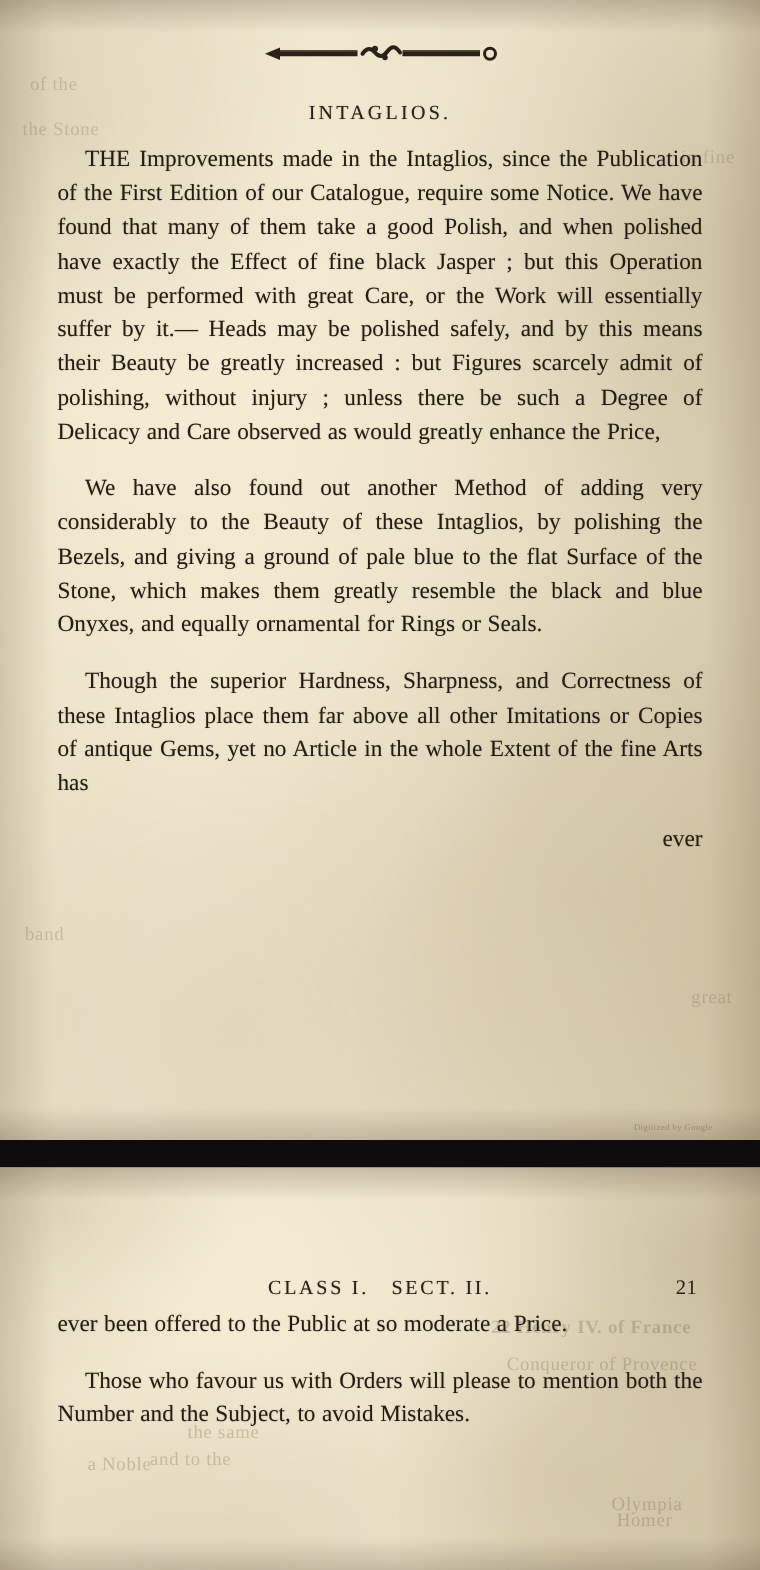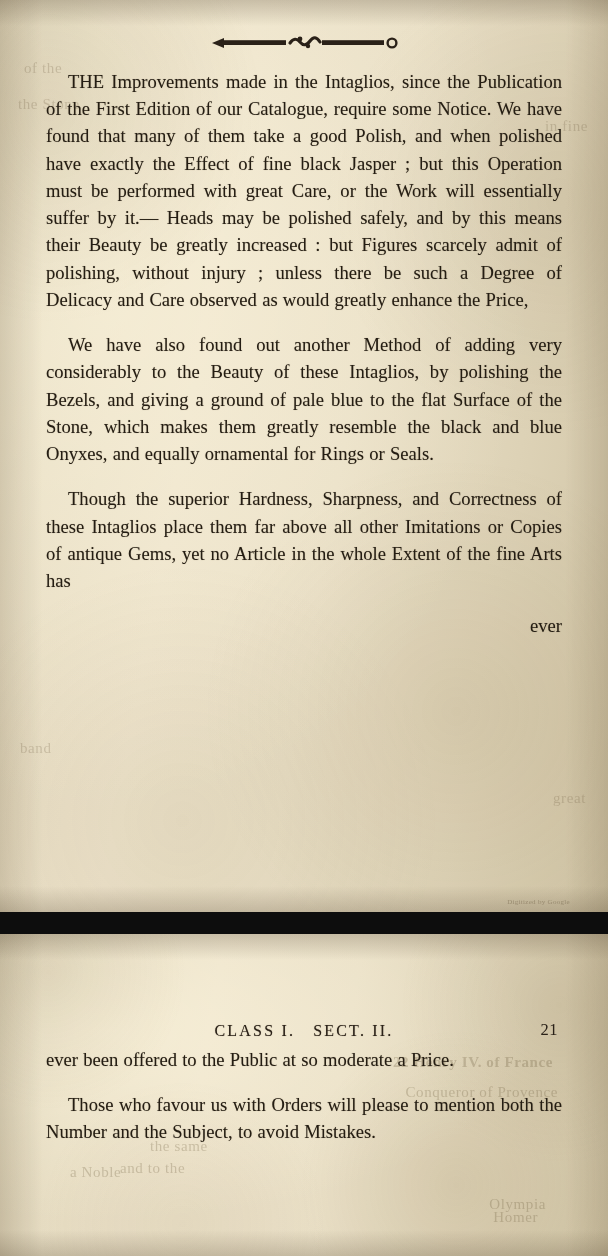--- a/index.html
+++ b/index.html
@@ -222,20 +222,21 @@
             <circle cx="96" cy="9" r="2.4" stroke-width="0"></circle>
             <circle cx="104" cy="16" r="2.2" stroke-width="0"></circle>
             <rect x="118" y="11" width="62" height="4" stroke-width="0"></rect>
             <rect x="118" y="10" width="62" height="1.2" stroke-width="0" opacity="0.8"></rect>
             <circle cx="188" cy="13" r="4.4" fill="none" stroke-width="2.4"></circle>
           </g>
         </svg>
       </div>
 
 
+      <div class="subject-head">INTAGLIOS.</div>
 
       <p class="para indent">THE Improvements made in the Intaglios, since the Publication of the First Edition of our Catalogue, require some Notice. We have found that many of them take a good Polish, and when polished have exactly the Effect of fine black Jasper ; but this Operation must be performed with great Care, or the Work will essentially suffer by it.— Heads may be polished safely, and by this means their Beauty be greatly increased : but Figures scarcely admit of polishing, without injury ; unless there be such a Degree of Delicacy and Care observed as would greatly enhance the Price,</p>
       <p class="para indent">We have also found out another Method of adding very considerably to the Beauty of these Intaglios, by polishing the Bezels, and giving a ground of pale blue to the flat Surface of the Stone, which makes them greatly resemble the black and blue Onyxes, and equally ornamental for Rings or Seals.</p>
       <p class="para indent">Though the superior Hardness, Sharpness, and Correctness of these Intaglios place them far above all other Imitations or Copies of antique Gems, yet no Article in the whole Extent of the fine Arts has</p>
 
       <span class="trailing-word">ever</span>
     </div>
 
     <div class="digitized">Digitized by Google</div>
     <div class="edge-bottom"></div>

